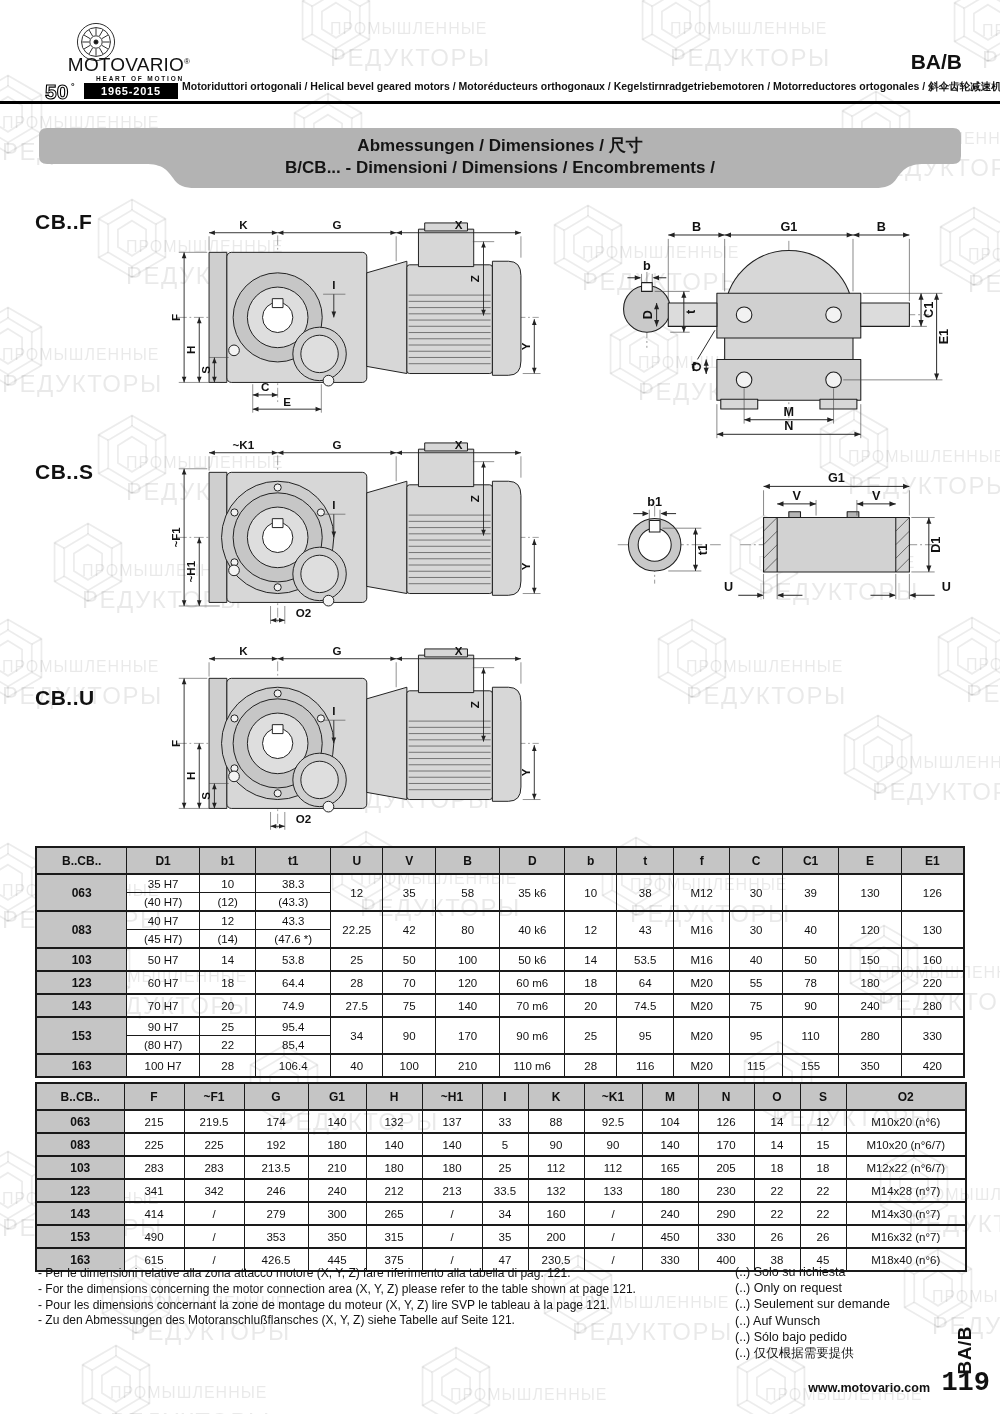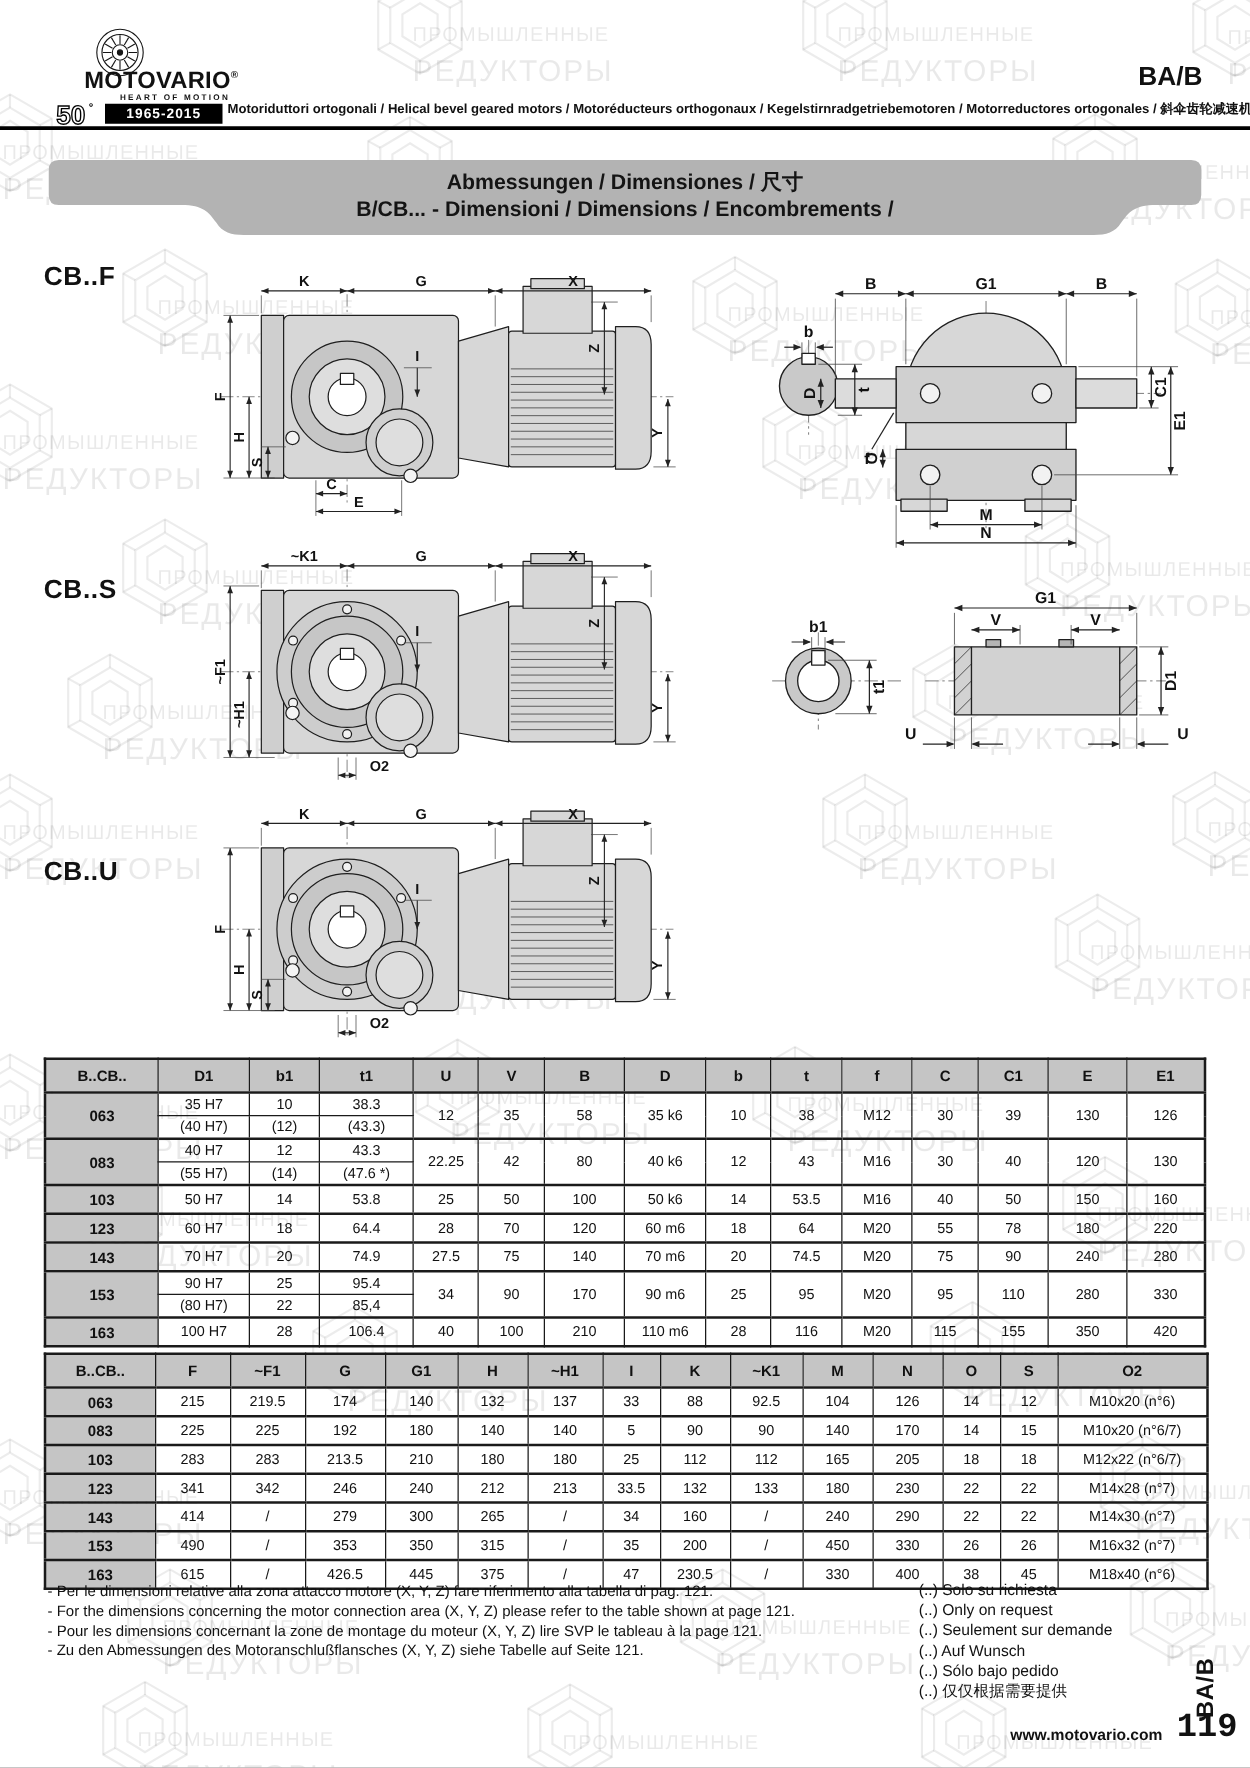--- a/index.html
+++ b/index.html
@@ -11,21 +11,21 @@
 
   
   .wm{position:absolute;width:230px;height:90px;}
   .wm-hex{position:absolute;left:-8px;top:-36px;width:88px;height:88px;}
   .wm-hex path{fill:none;stroke:rgba(0,0,0,0.075);stroke-width:2;}
   .wm-t1{position:absolute;left:30px;top:6px;font-size:16px;letter-spacing:1px;color:rgba(0,0,0,0.085);white-space:nowrap;}
   .wm-t2{position:absolute;left:30px;top:30px;font-size:24px;letter-spacing:1.5px;color:rgba(0,0,0,0.085);white-space:nowrap;}
 
   
   .rosette{position:absolute;left:74px;top:20px;width:44px;height:44px;}
-  .brand{position:absolute;left:44px;top:54px;width:170px;text-align:center;font-size:19px;font-weight:bold;letter-spacing:0.2px;white-space:nowrap;}
+  .brand{position:absolute;left:44px;top:54px;width:170px;text-align:center;font-size:19px;font-weight:normal;letter-spacing:0.2px;white-space:nowrap;}
   .brand sup{font-size:8px;}
   .tagline{position:absolute;left:96px;top:75px;font-size:6.5px;font-weight:bold;letter-spacing:1.8px;}
   .fifty{position:absolute;left:44px;top:80px;width:40px;height:22px;}
   .badge{position:absolute;left:84px;top:83px;width:94px;height:16px;background:#000;color:#fff;
          font-size:11px;font-weight:bold;letter-spacing:0.8px;text-align:center;line-height:16px;}
   .code-top{position:absolute;right:38px;top:50px;font-size:21px;font-weight:bold;}
   .subtitle{position:absolute;right:38px;top:80px;width:780px;text-align:right;font-size:10.5px;font-weight:bold;white-space:nowrap;}
   .rule{position:absolute;left:0;top:101px;width:1000px;height:2.5px;background:#000;}
 
   
@@ -979,21 +979,21 @@
               <td rowspan="2">40 k6</td>
               <td rowspan="2">12</td>
               <td rowspan="2">43</td>
               <td rowspan="2">M16</td>
               <td rowspan="2">30</td>
               <td rowspan="2">40</td>
               <td rowspan="2">120</td>
               <td rowspan="2">130</td>
             </tr>
             <tr class="r2">
-              <td>(55 H7)</td>
+              <td>(45 H7)</td>
               <td>(14)</td>
               <td>(47.6 *)</td>
             </tr>
             <tr class="group-start single">
               <td class="model">103</td>
               <td>50 H7</td>
               <td>14</td>
               <td>53.8</td>
               <td>25</td>
               <td>50</td>

